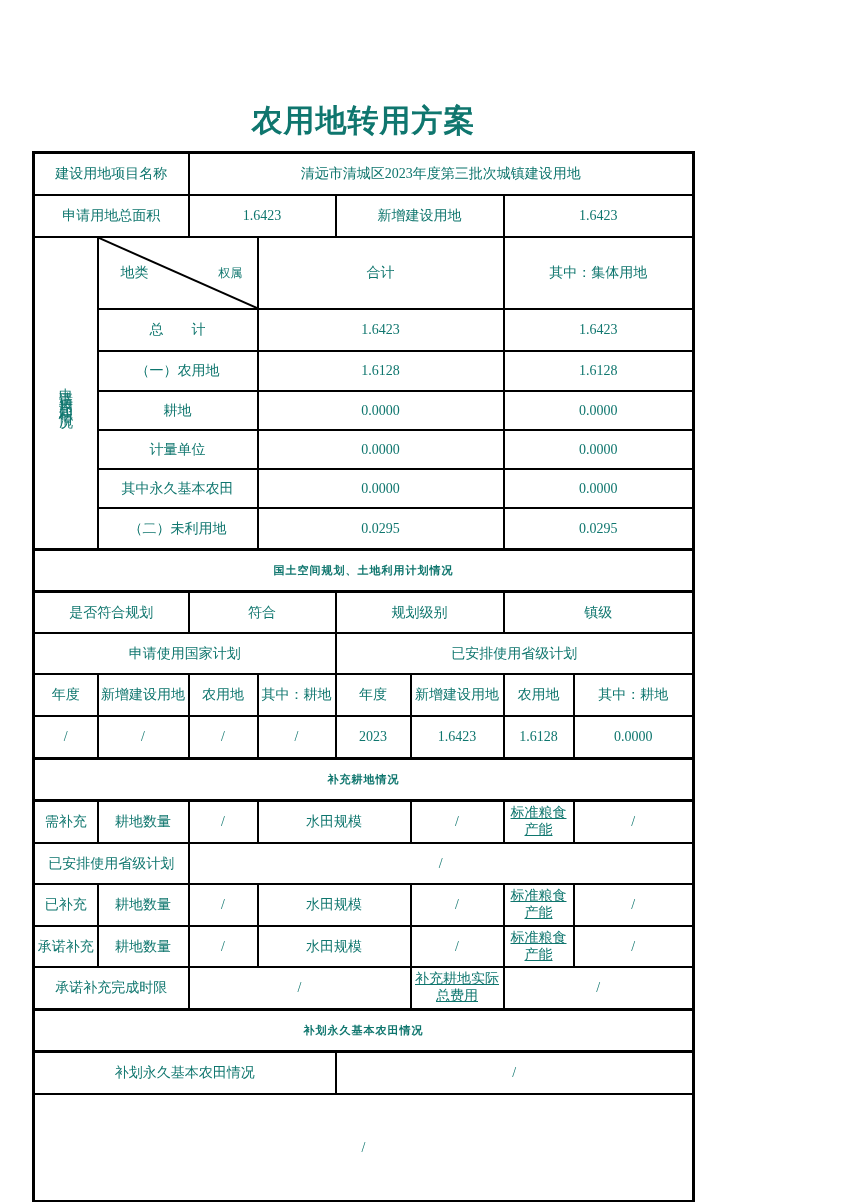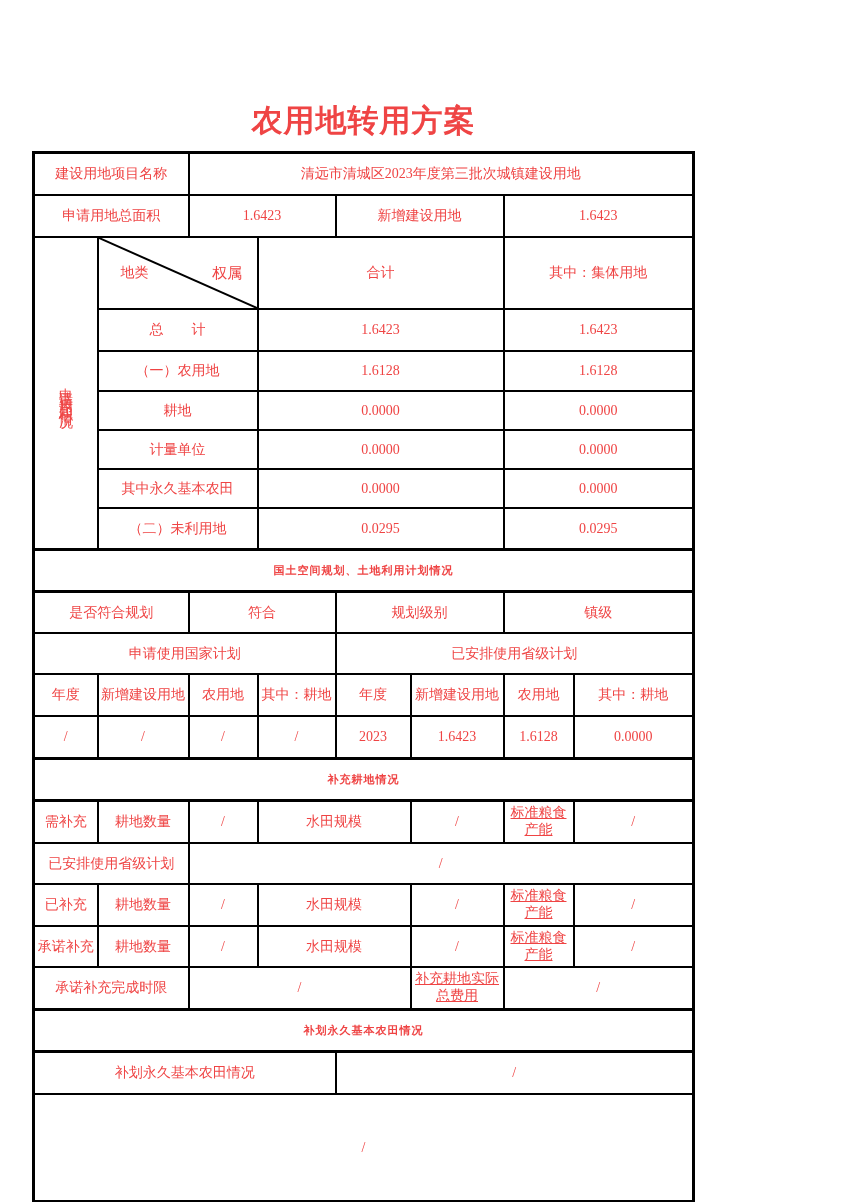--- a/index.html
+++ b/index.html
@@ -1,18 +1,18 @@
 <!DOCTYPE html>
 <html><head>
 <meta charset="utf-8">
 <style>
   html,body { margin:0; padding:0; background:#fff; }
   .page {
     width:727px; height:1202px; box-sizing:border-box;
-    position:relative; background:#fff; color:#ef4444;
+    position:relative; background:#fff; color:#0f766e;
     font-family:"Liberation Serif","DejaVu Serif",serif;
     padding-top:100px; overflow:hidden;
   }
   .doc-title {
     margin:0; text-align:center;
     font-size:31px; font-weight:700; letter-spacing:1px;
   }
   .unit-note {
     width:660px; margin:17px auto 0; text-align:right;
     font-size:12.5px; letter-spacing:0.5px;
@@ -34,21 +34,21 @@
   .left { text-align:left; }
   .pl4 { padding-left:4px; } .pl7 { padding-left:7px; }
   .pl20 { padding-left:20px; } .pl27 { padding-left:27px; }
   .vert {
     writing-mode:vertical-rl; text-orientation:upright;
     letter-spacing:4px; margin:0 auto; font-size:14px; line-height:1.1;
   }
   .diag-cell { position:relative; padding:0; }
   .diag-svg { position:absolute; left:0; top:0; width:100%; height:100%; display:block; }
   .diag-left  { position:absolute; left:14%;  top:50%; transform:translateY(-50%); font-size:14px; }
-  .diag-right { position:absolute; right:9%; top:50%; transform:translateY(-50%); font-size:15px; }
+  .diag-right { position:absolute; right:9%; top:50%; transform:translateY(-50%); font-size:12px; }
   .small { font-size:12.5px; line-height:1.2; padding:0;text-decoration:underline; }
   .tight { font-size:13.5px; }
   .remark-cell { text-align:left; padding-left:6px; font-size:14px; }
 </style>
 </head>
 <body>
 
 <div class="page">
 
   <h1 class="doc-title">农用地转用方案</h1>

